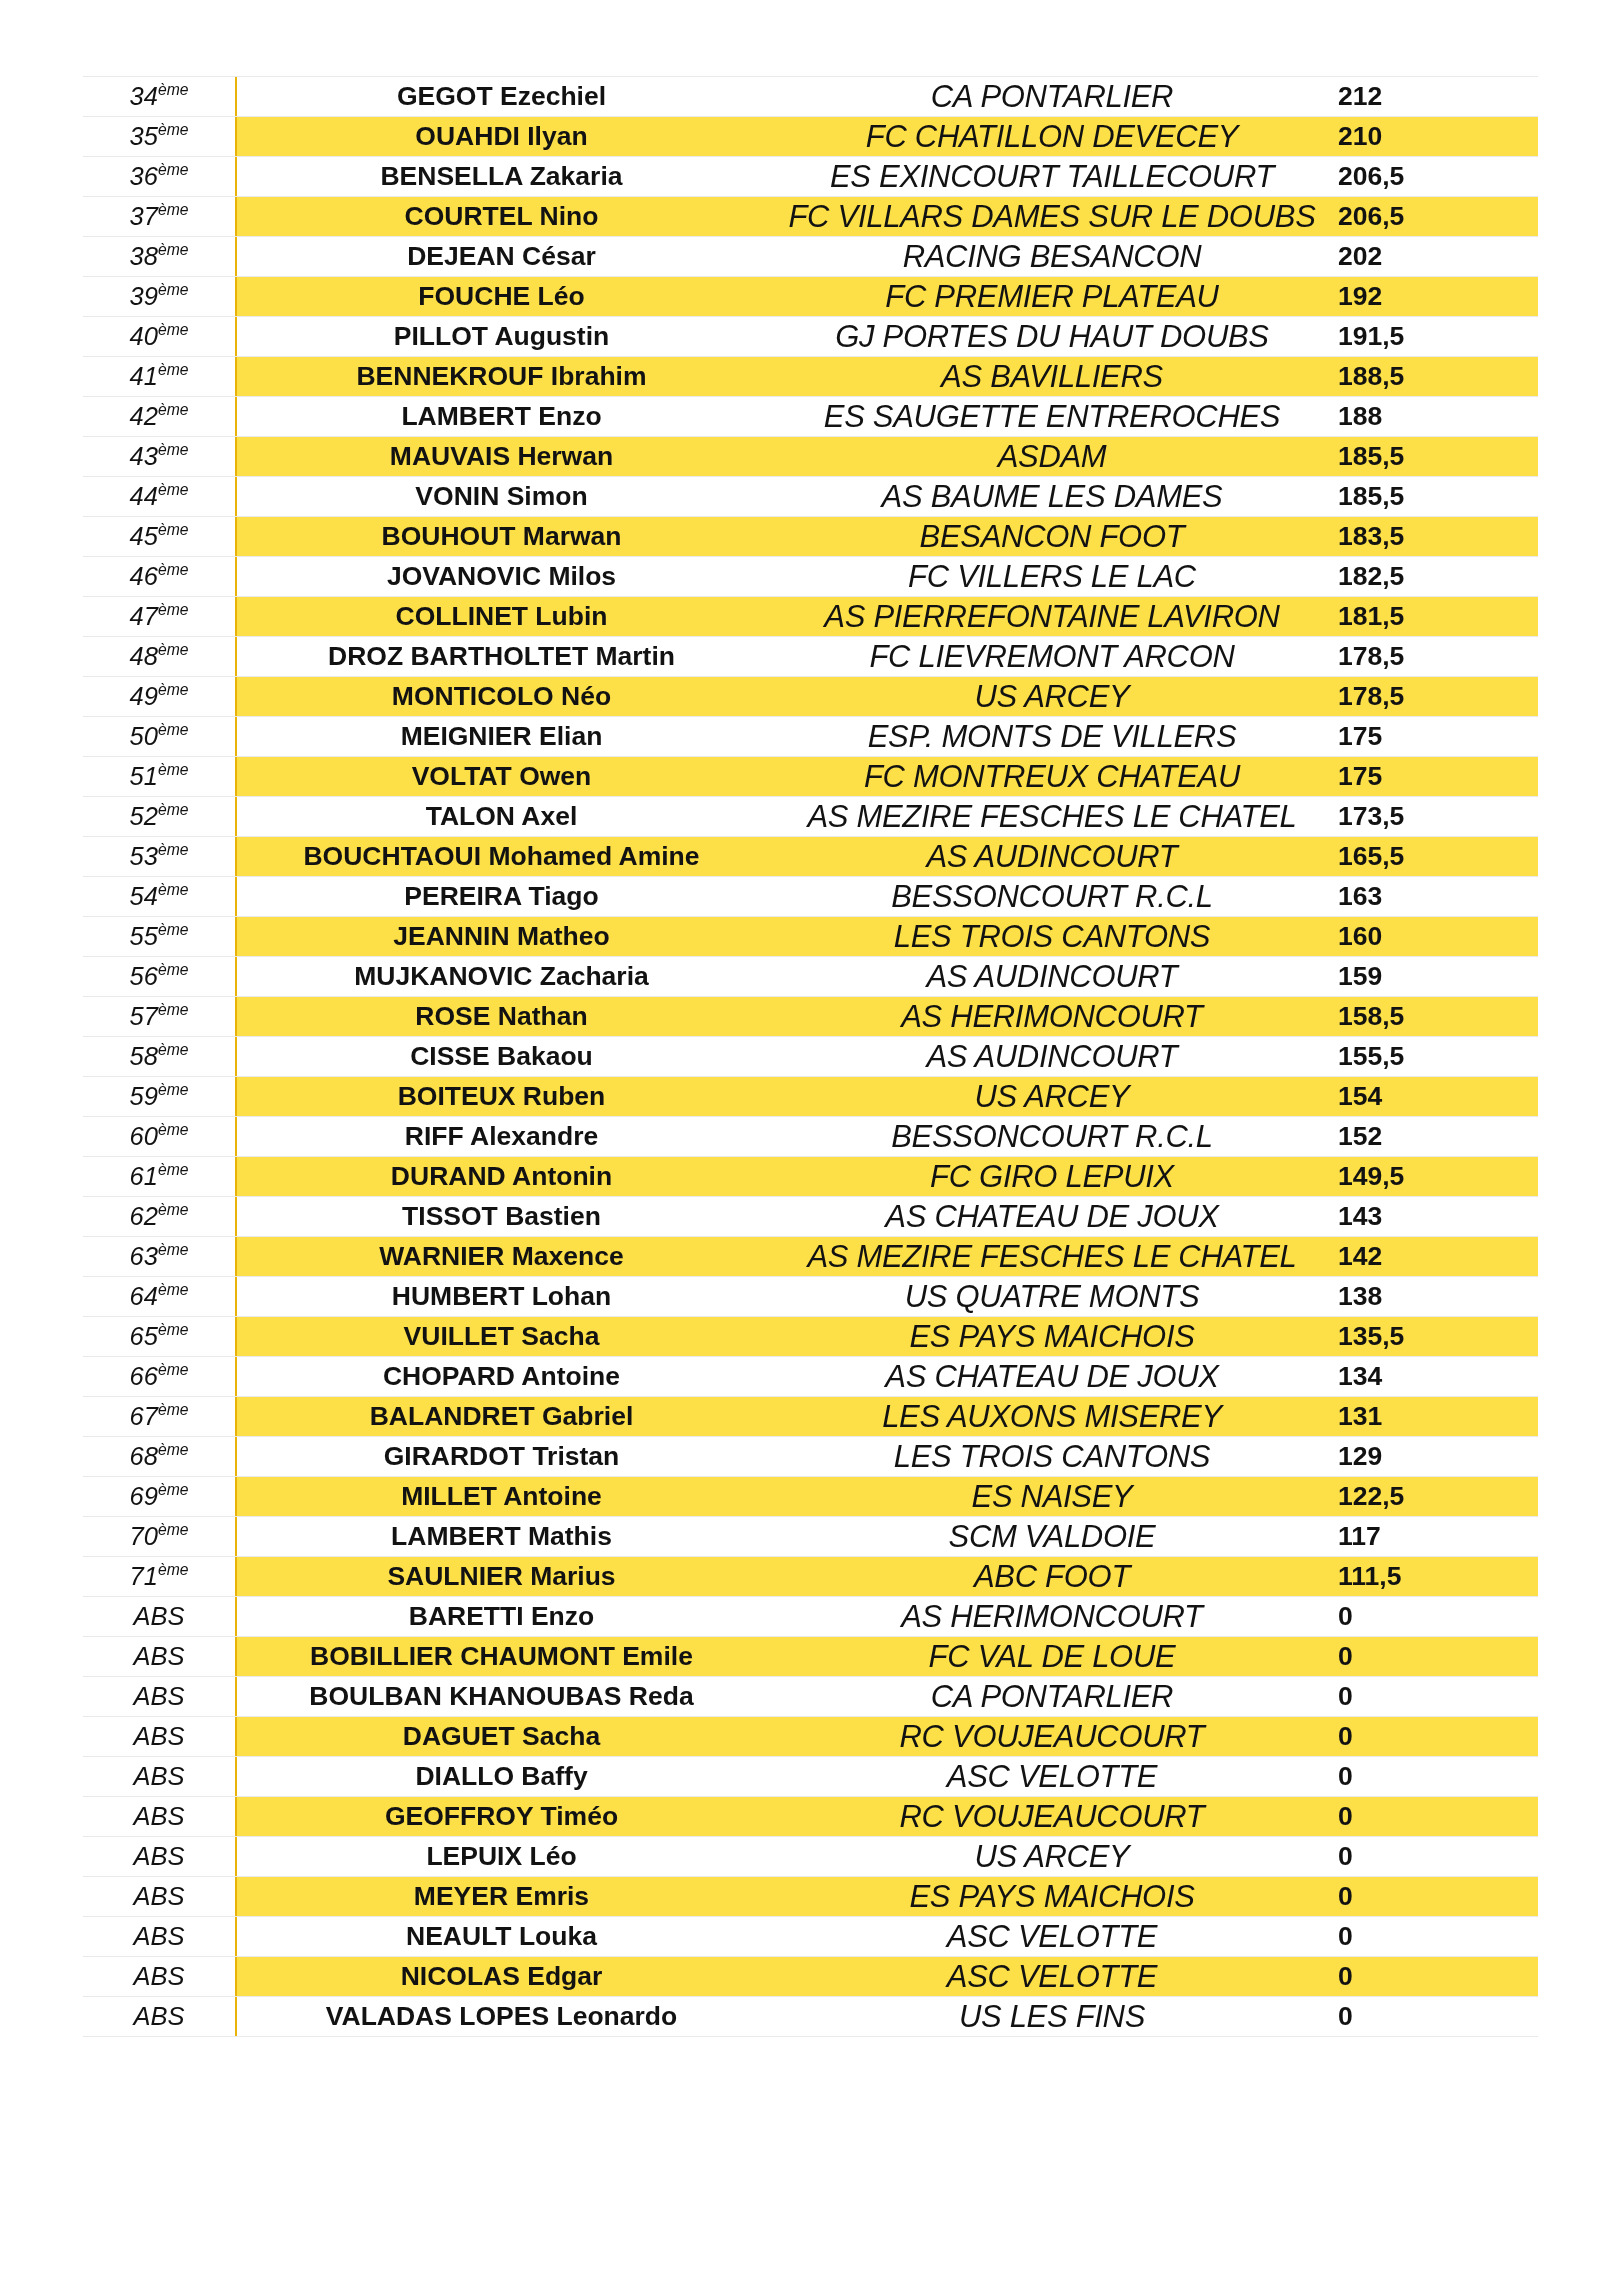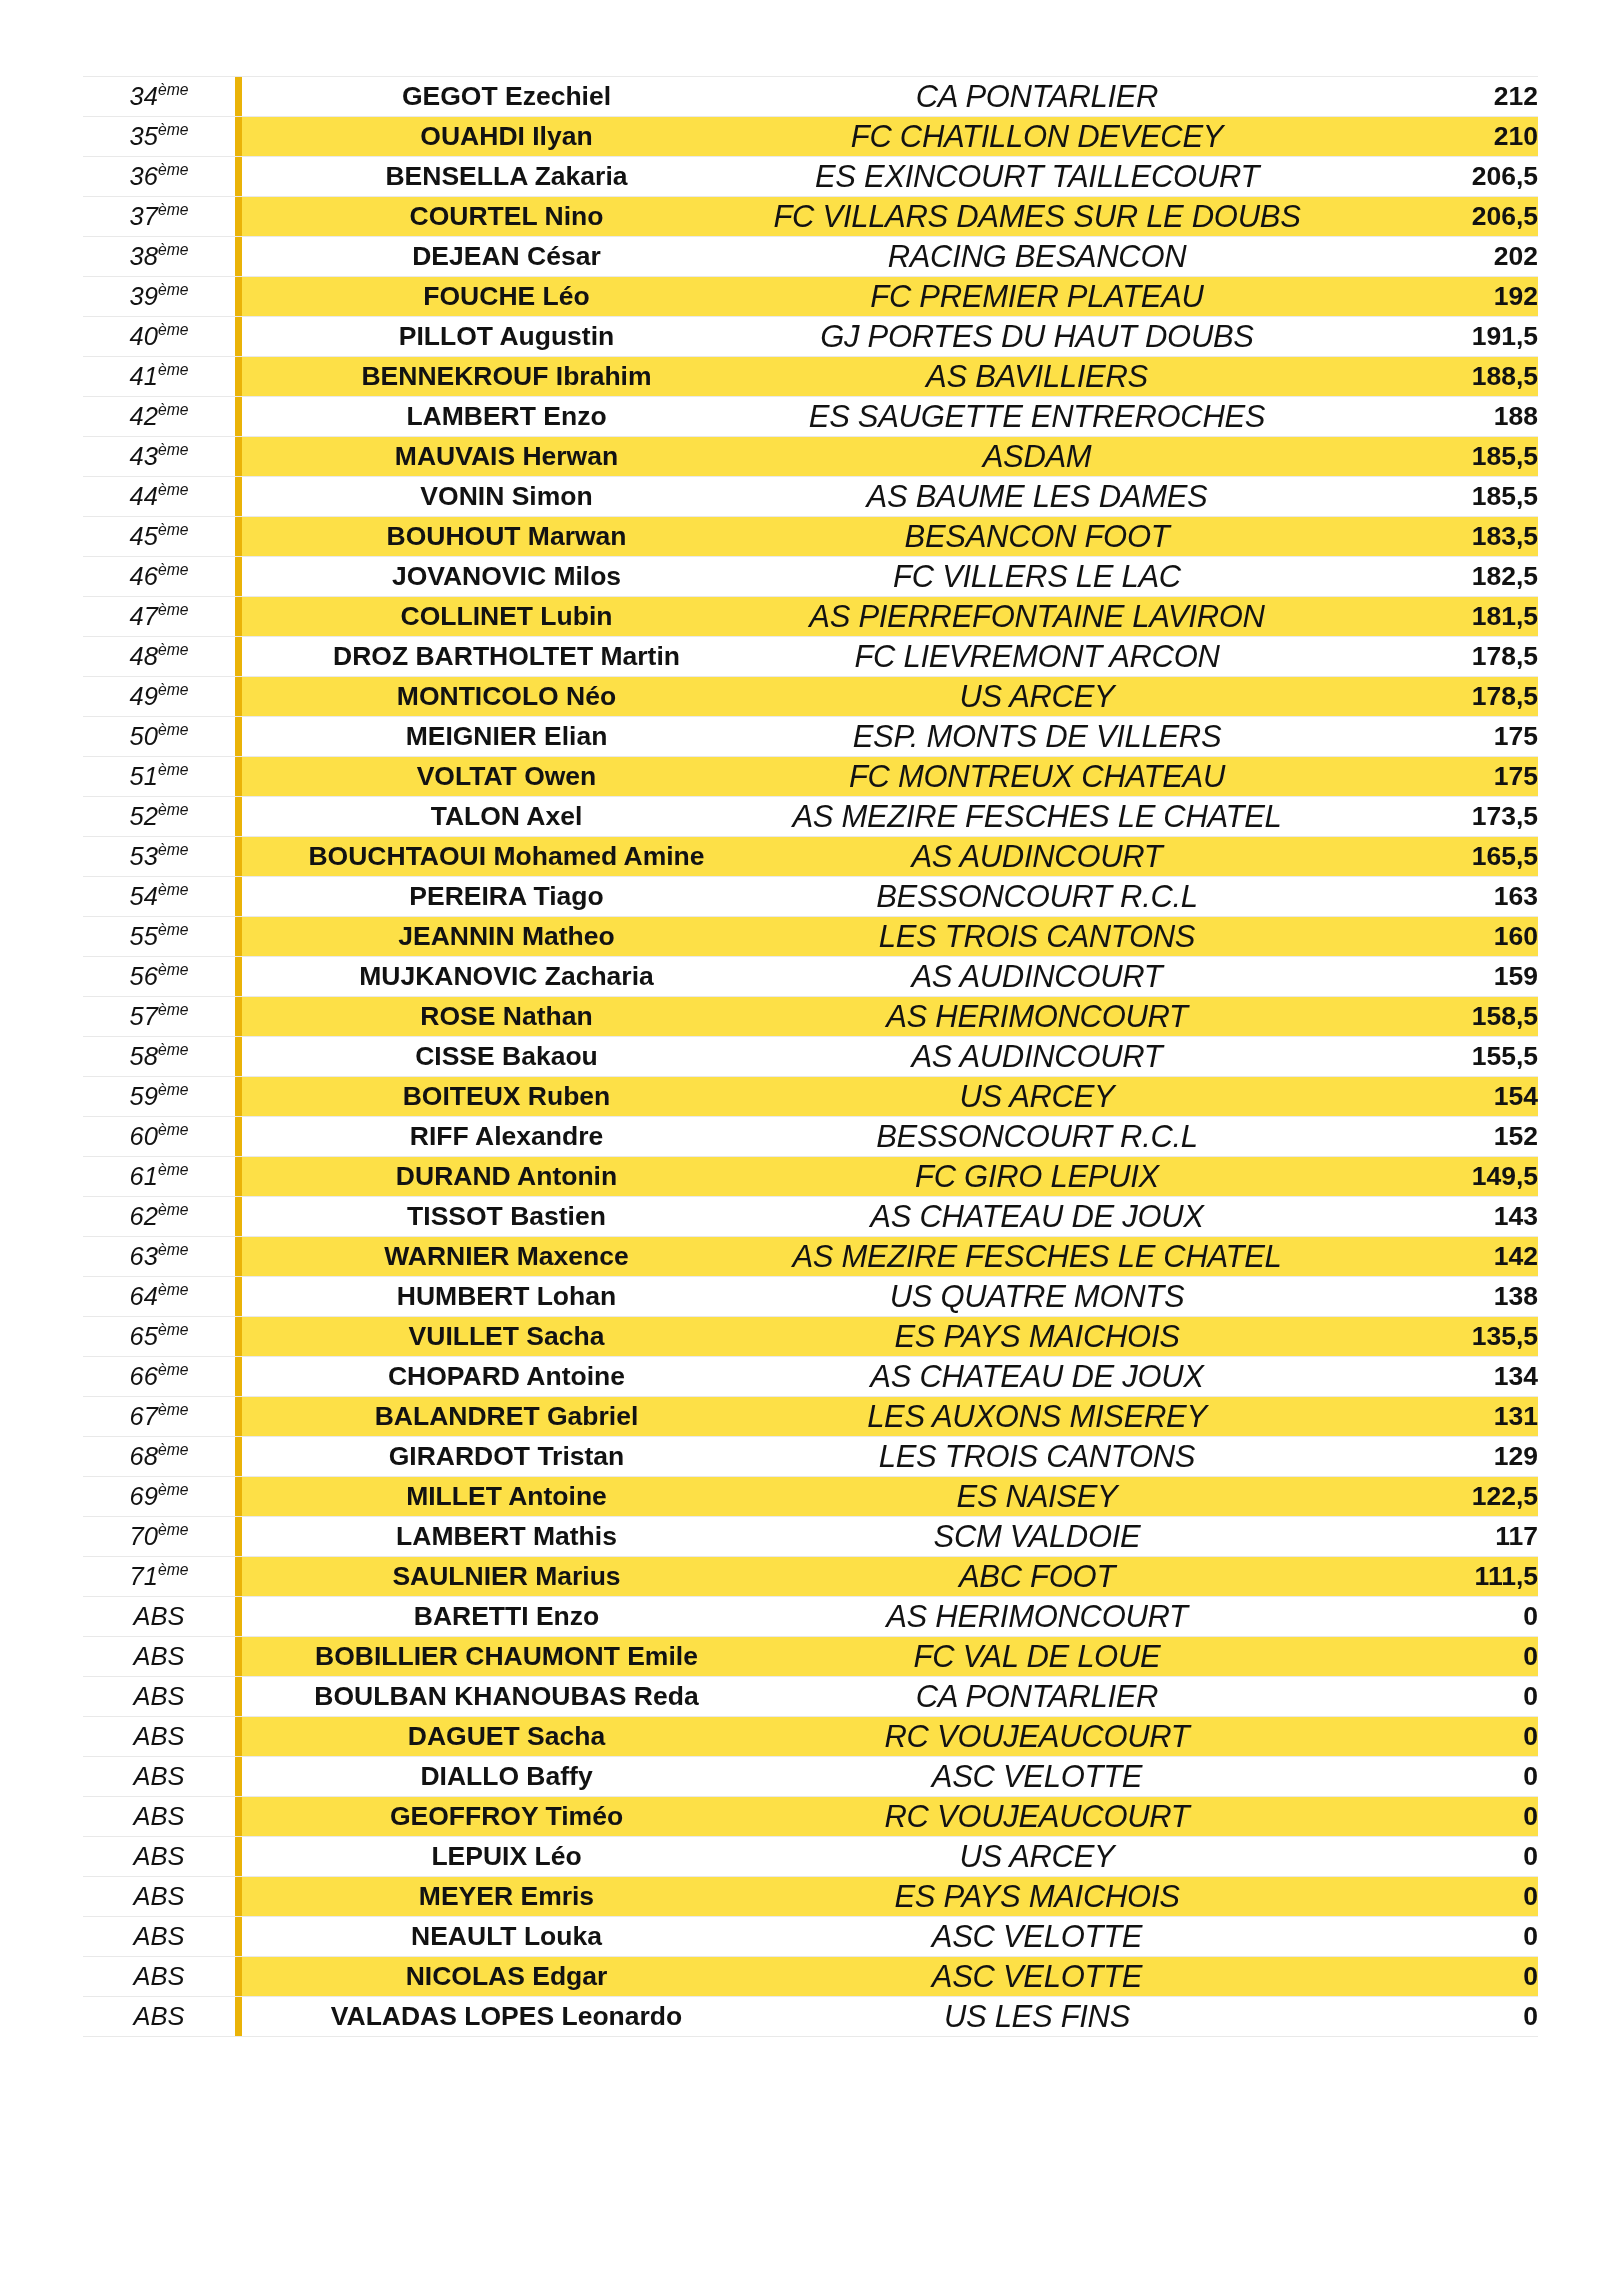--- a/index.html
+++ b/index.html
@@ -40,41 +40,42 @@
     vertical-align: super;
     line-height: 0;
     position: relative;
     top: -6.9px;
   }
   .band {
     flex: 1;
     display: flex;
     align-items: center;
     align-self: stretch;
-    border-left: 7px solid #eab308;
+    border-left: 2px solid #eab308;
+    gap: 20px;
   }
   .row.alt .band { background: #fde047; }
   .name {
     width: 529px;
     text-align: center;
     font-weight: bold;
     font-size: 26.5px;
     white-space: nowrap;
   }
   .club {
     width: 532px;
     text-align: center;
     font-style: italic;
     font-size: 31px;
     letter-spacing: -0.3px;
     white-space: nowrap;
   }
   .score {
     flex: 1;
-    text-align: right;
+    text-align: left;
     font-weight: bold;
     font-size: 26.5px;
     white-space: nowrap;
   }
 </style>
 </head>
 <body>
 
 <div class="page">
   <div class="table">

